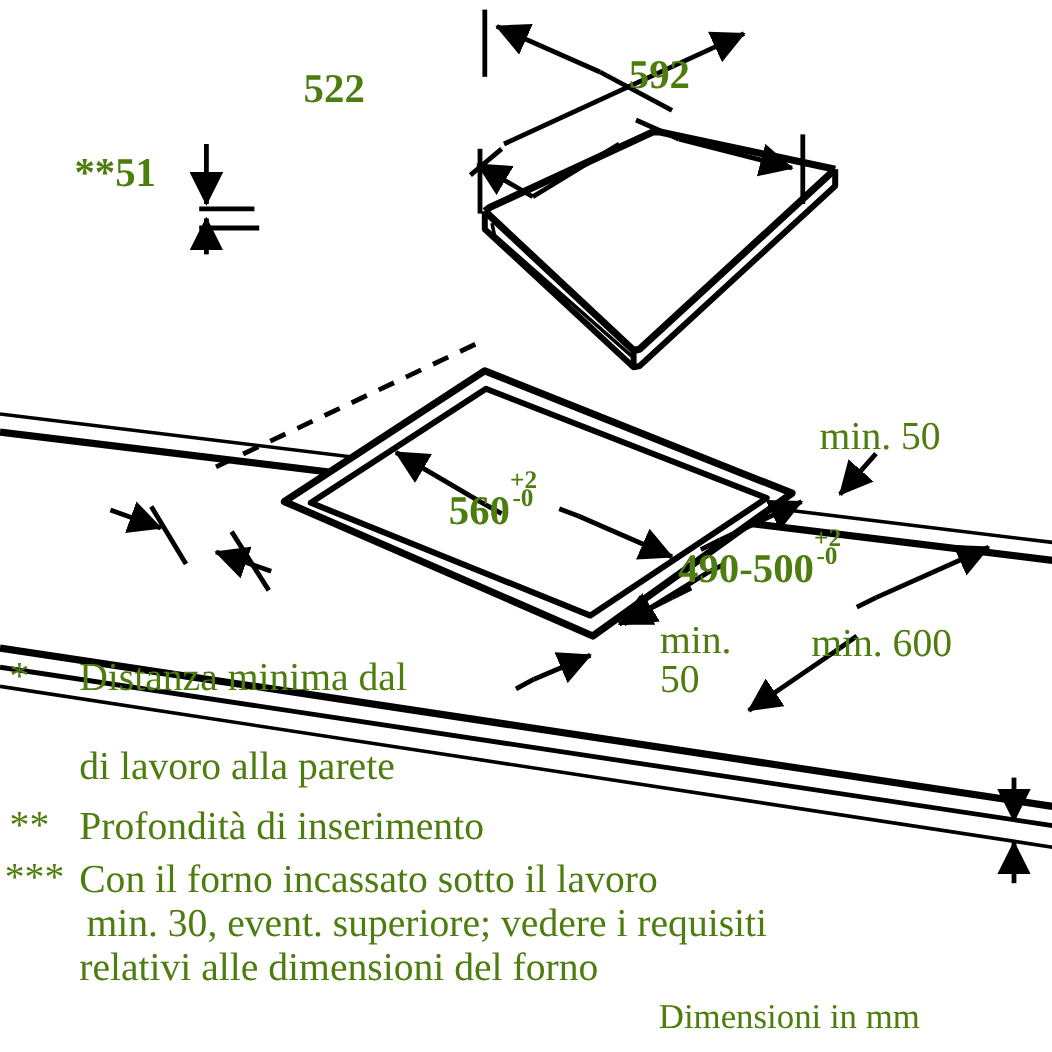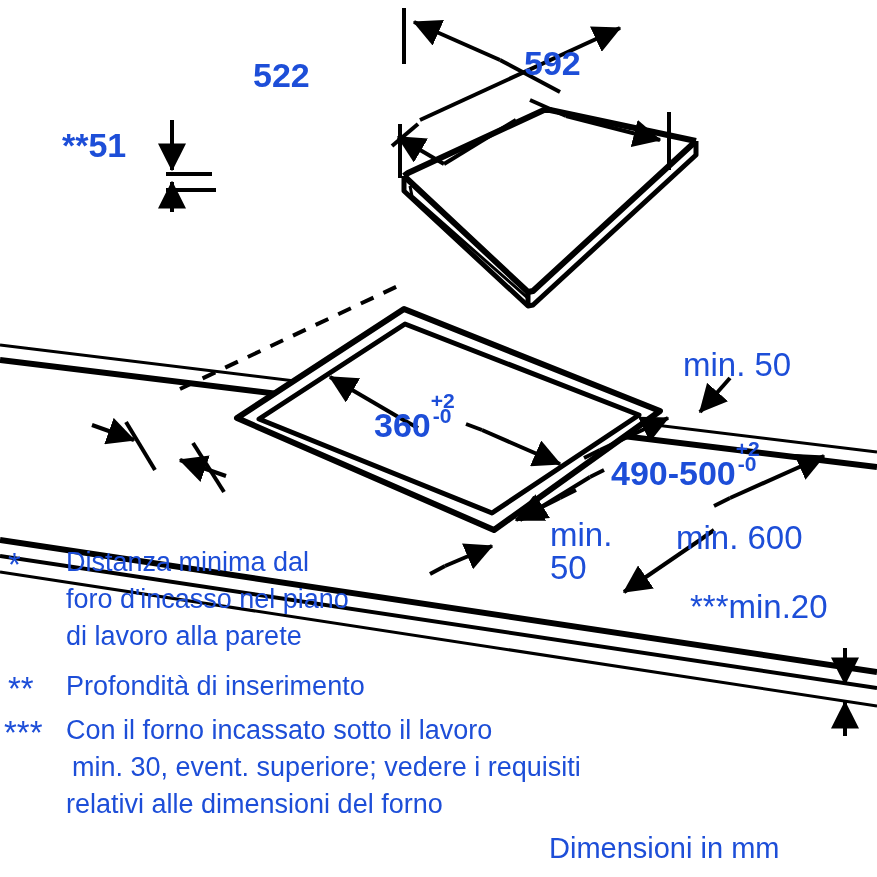--- a/index.html
+++ b/index.html
@@ -19,22 +19,22 @@
   #drawing {
     position: absolute;
     left: 0;
     top: 0;
     width: 877px;
     height: 877px;
   }
   .lbl {
     position: absolute;
     white-space: nowrap;
-    color: #1d4ed8;
-    font-family: Liberation Sans, sans-serif;
+    color: #4d7c0f;
+    font-family: Liberation Serif, serif;
     line-height: 1;
   }
   .dim {
     font-size: 34px;
     font-weight: 700;
     letter-spacing: 0px;
   }
   .dim-lite {
     font-size: 33px;
     font-weight: 400;
@@ -54,21 +54,21 @@
     font-weight: 700;
   }
   .tol .dn {
     position: absolute;
     left: 2px;
     top: 0.10em;
     font-size: 0.62em;
     font-weight: 700;
   }
   .note {
-    font-size: 27px;
+    font-size: 33px;
     font-weight: 400;
     line-height: 1.08;
   }
   .note-mark {
     position: absolute;
     font-size: 33px;
     font-weight: 400;
   }
   .footer-cap {
     font-size: 29px;
@@ -189,40 +189,38 @@
     </g>
   </svg>
 
   <div class="lbl dim" style="left:253px; top:58px;">522</div>
 
   <div class="lbl dim" style="left:524px; top:46px;">592</div>
 
   <div class="lbl dim" style="left:62px; top:128px;">**51</div>
 
   <div class="lbl dim" style="left:374px; top:403px;">
-    <span>360</span><span class="tol"><span class="up">+2</span><span class="dn">-0</span></span>
+    <span>560</span><span class="tol"><span class="up">+2</span><span class="dn">-0</span></span>
   </div>
 
-  <div class="lbl dim" style="left:611px; top:451px;">
+  <div class="lbl dim" style="left:565px; top:451px;">
     <span>490-500</span><span class="tol"><span class="up">+2</span><span class="dn">-0</span></span>
   </div>
 
 
   <div class="lbl dim-lite" style="left:683px; top:348px;">min. 50</div>
 
   <div class="lbl dim-lite" style="left:550px; top:518px;">min.</div>
   <div class="lbl dim-lite" style="left:550px; top:551px;">50</div>
 
   <div class="lbl dim-lite" style="left:676px; top:521px;">min. 600</div>
 
-  <div class="lbl dim-lite" style="left:690px; top:590px;">***min.20</div>
 
   <div class="lbl note-mark" style="left:8px; top:548px;">*</div>
   <div class="lbl note" style="left:66px; top:548px;">Distanza minima dal</div>
-  <div class="lbl note" style="left:66px; top:585px;">foro d'incasso nel piano</div>
   <div class="lbl note" style="left:66px; top:622px;">di lavoro alla parete</div>
 
   <div class="lbl note-mark" style="left:8px; top:672px;">**</div>
   <div class="lbl note" style="left:66px; top:672px;">Profondità di inserimento</div>
 
   <div class="lbl note-mark" style="left:4px; top:716px;">***</div>
   <div class="lbl note" style="left:66px; top:716px;">Con il forno incassato sotto il lavoro</div>
   <div class="lbl note" style="left:72px; top:753px;">min. 30, event. superiore; vedere i requisiti</div>
   <div class="lbl note" style="left:66px; top:790px;">relativi alle dimensioni del forno</div>
 

